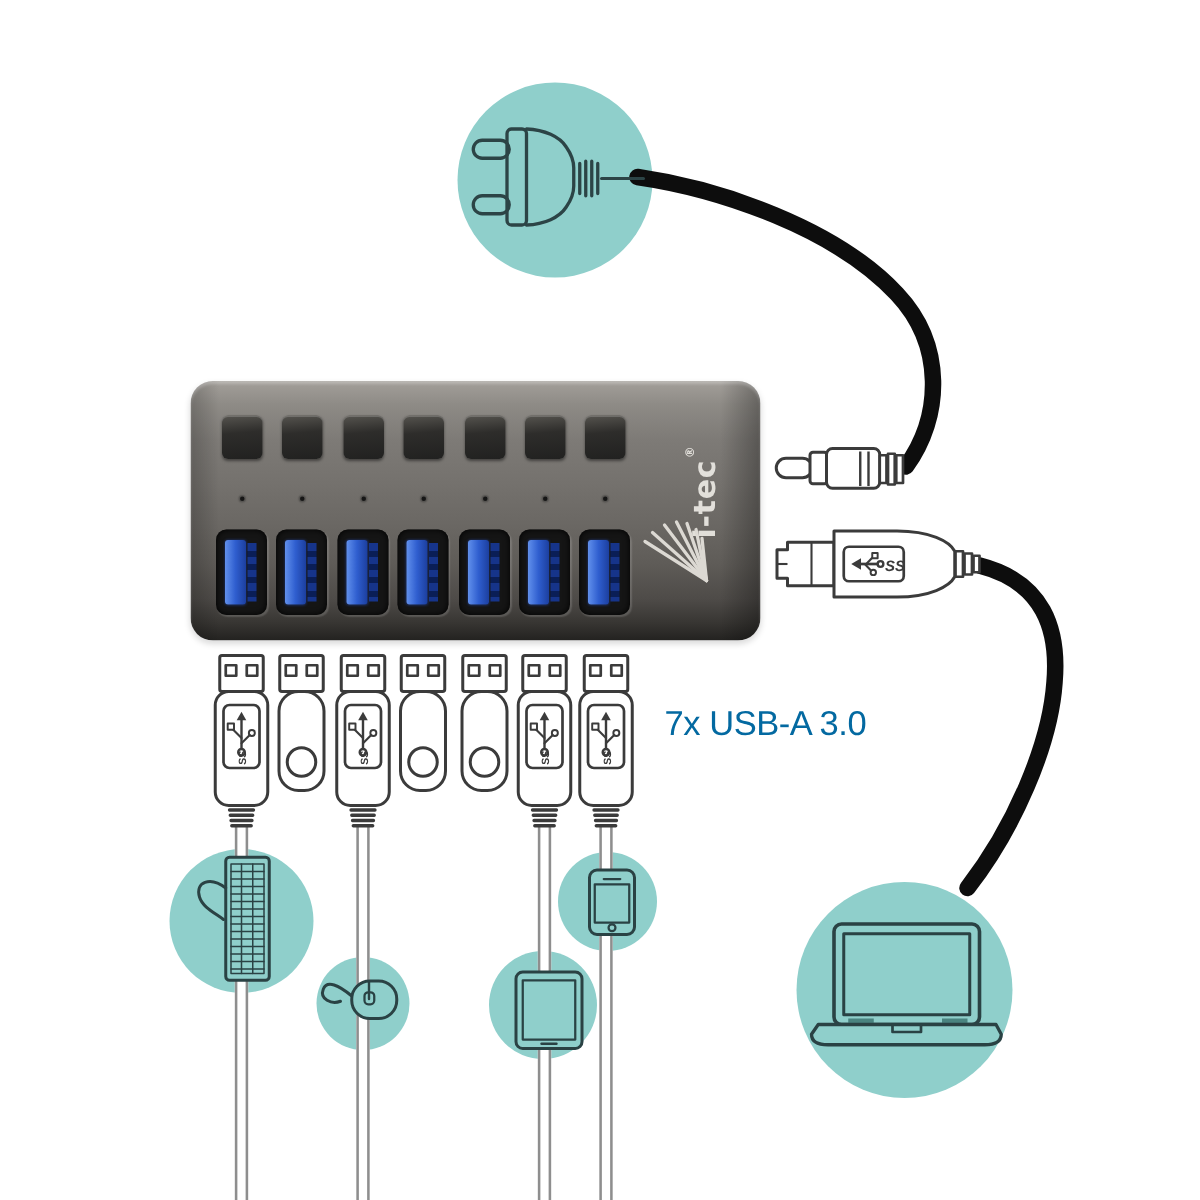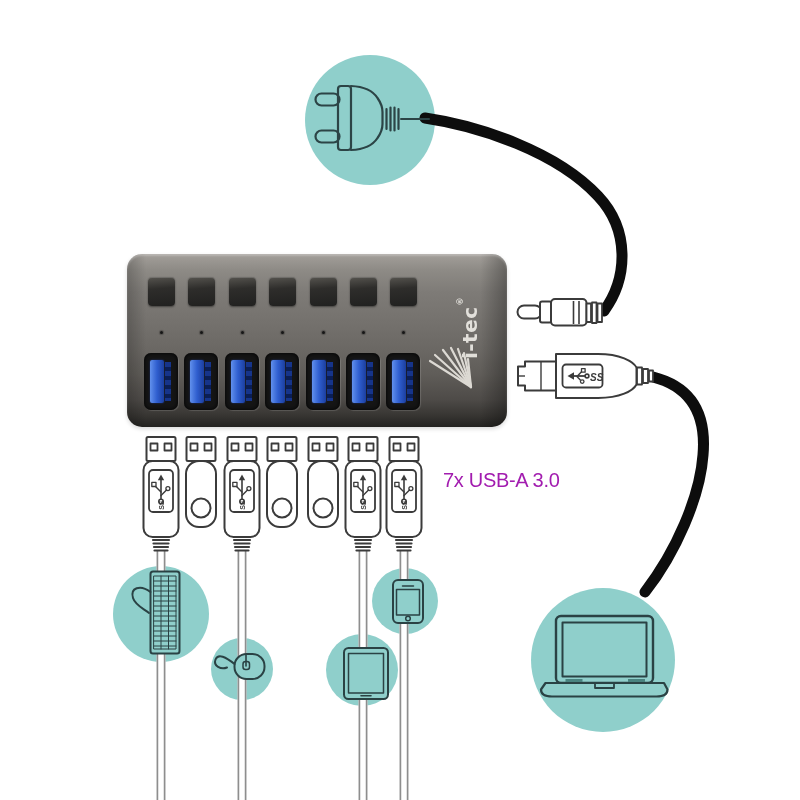--- a/index.html
+++ b/index.html
@@ -49,21 +49,21 @@
     color:rgba(236,233,228,.92);
     font-family:"DejaVu Sans",sans-serif;font-weight:bold;font-size:20px;
     letter-spacing:.5px;text-align:center;line-height:26px;
   }
   .logo sup{font-size:8px;vertical-align:14px;margin-left:1px;}
   .wing{position:absolute;left:299px;top:92px;}
 
   
   .ports-label{
     position:absolute;left:443px;top:469px;
-    font-size:20px;letter-spacing:-0.3px;color:#a21caf;
+    font-size:23px;letter-spacing:-0.3px;color:#0369a1;
   }
 </style>
 </head>
 <body>
 
 <div id="stage">
 
   <div class="circle" style="left:305px;top:55px;width:130px;height:130px;"></div>
   <div class="circle" style="left:113px;top:566px;width:96px;height:96px;"></div>
   <div class="circle" style="left:211px;top:638px;width:62px;height:62px;"></div>

